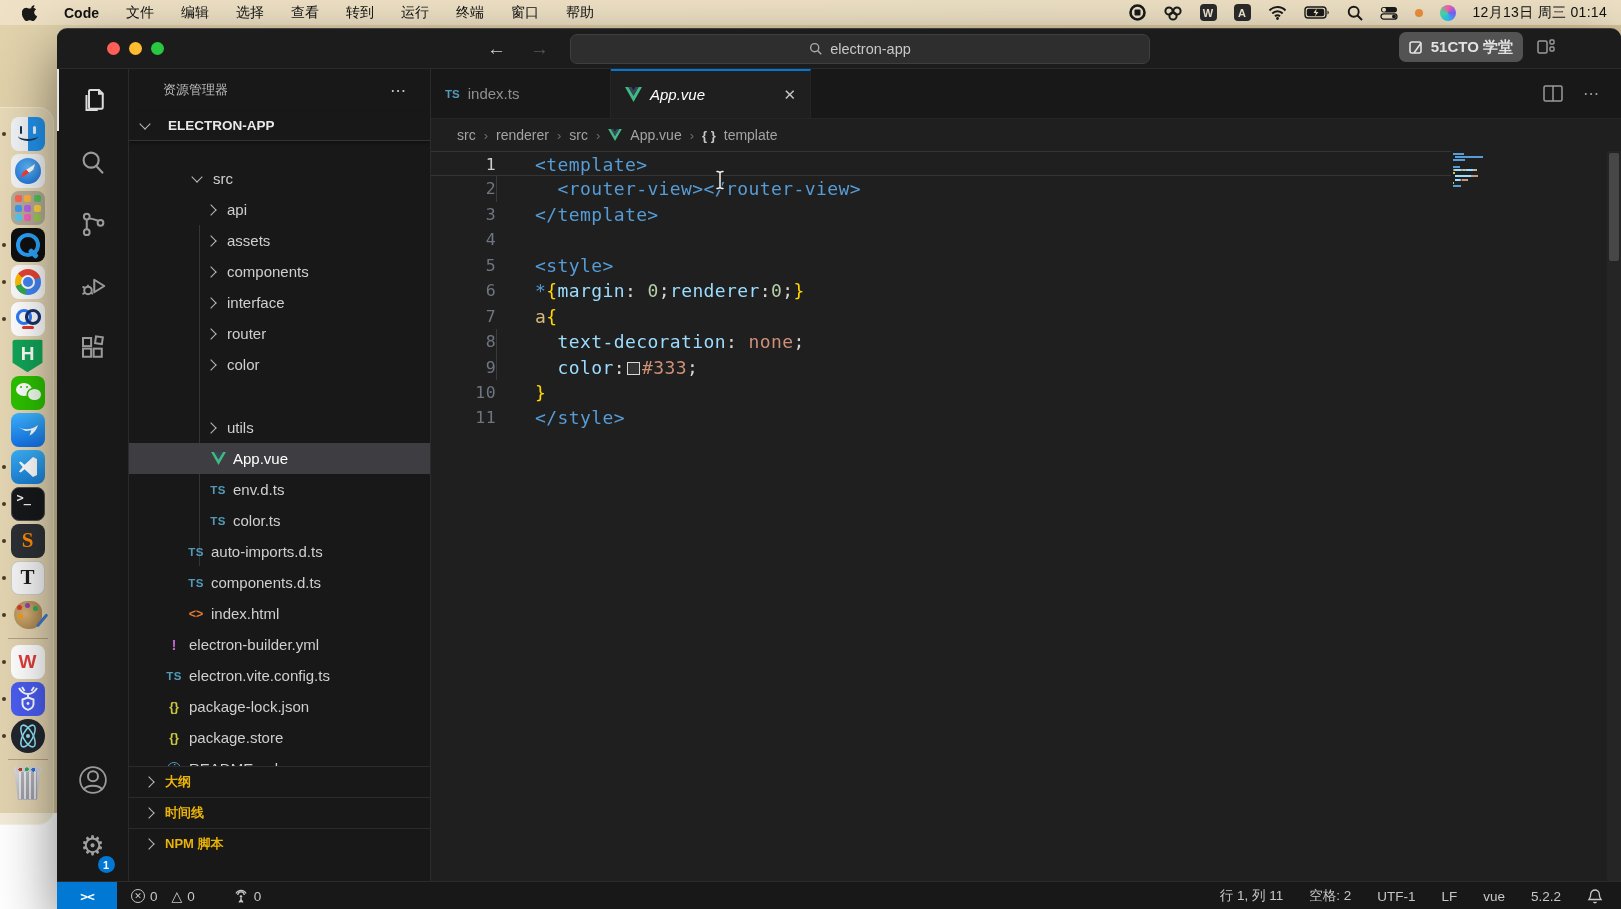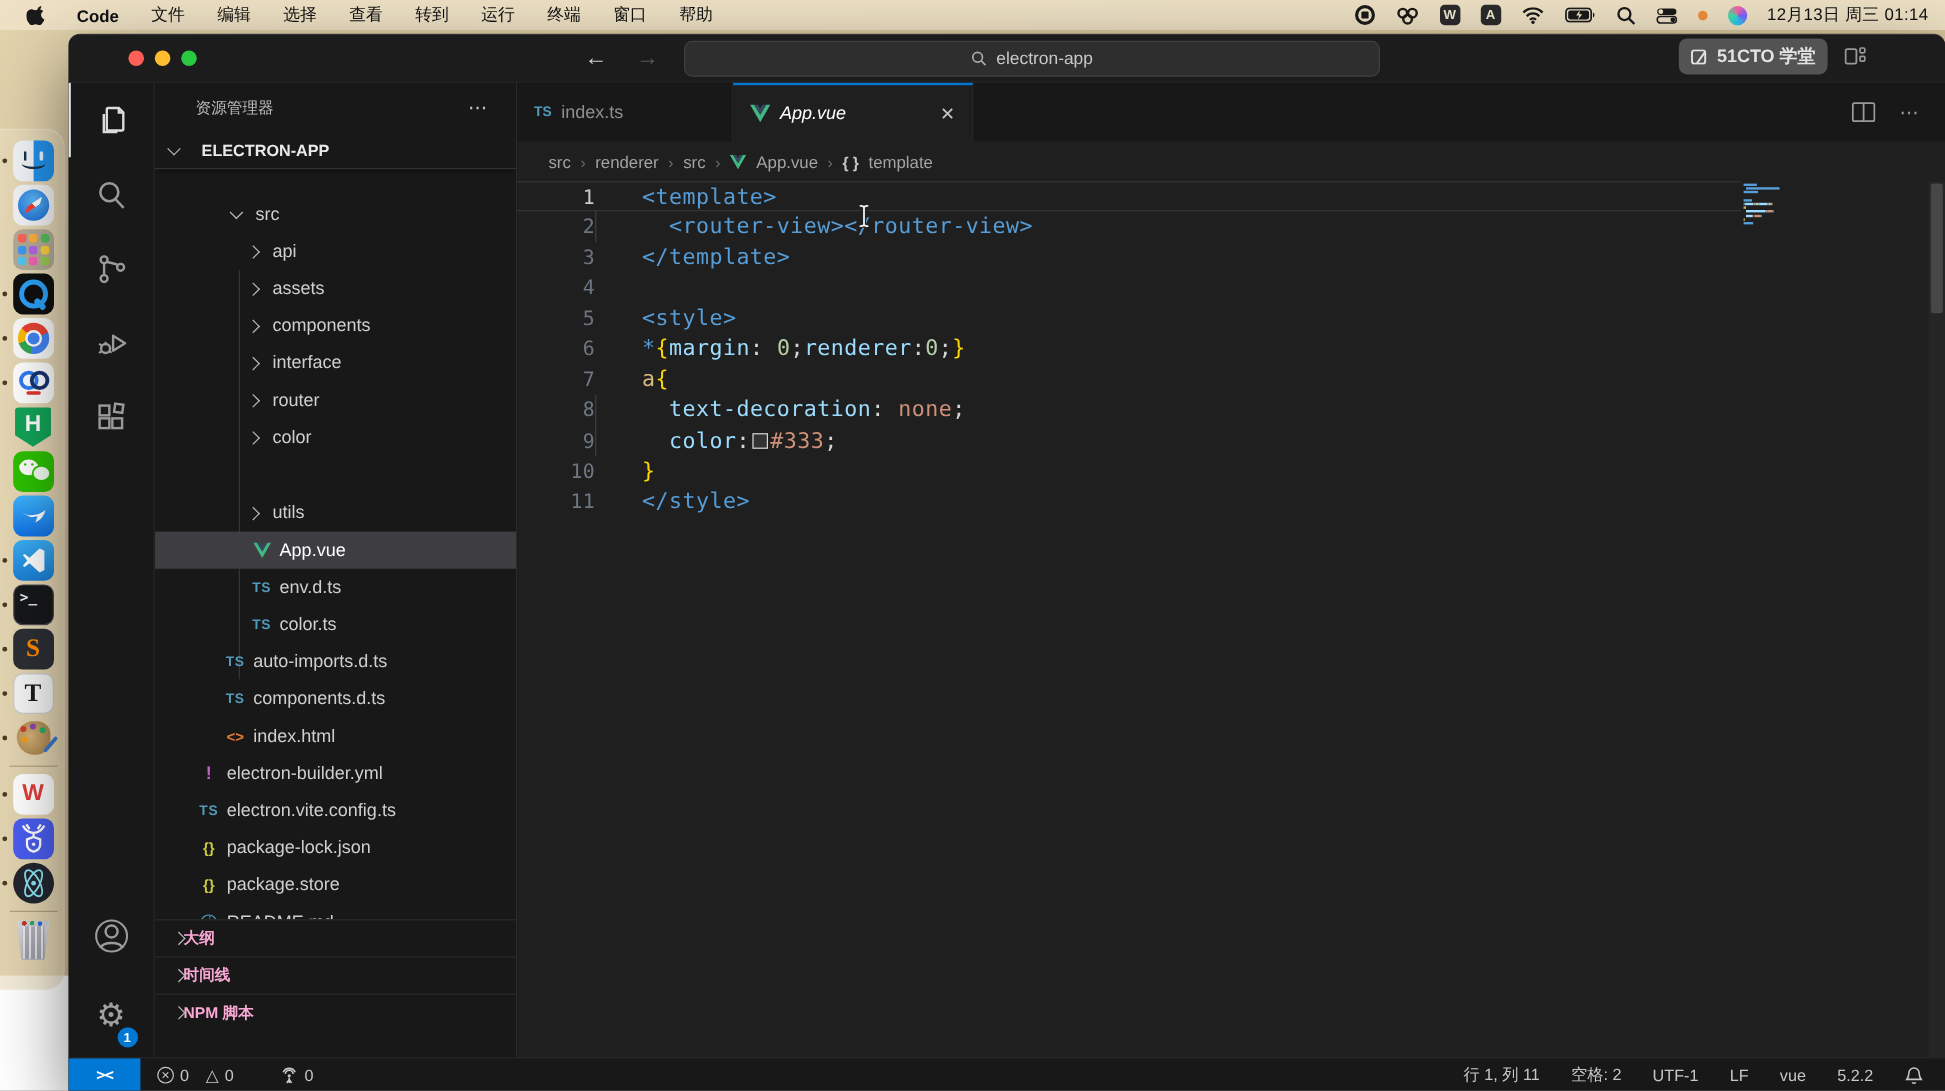--- a/index.html
+++ b/index.html
@@ -84,22 +84,22 @@
   .chev.open { transform:rotate(45deg); margin-right:12px; margin-top:-3px; }
   .ficon { width:22px; flex:0 0 auto; display:inline-flex; justify-content:center; align-items:center;
     margin-right:4px; font-weight:700; }
   .fi-ts{ color:#519aba; font-size:11.5px; letter-spacing:.5px;}
   .fi-html{ color:#e37933; font-size:12.5px;}
   .fi-yml{ color:#bc62c4; font-size:15px;}
   .fi-json{ color:#cbcb41; font-size:12.5px;}
   .fi-info{ width:14px; height:14px; border:1.4px solid #519aba; border-radius:50%;
     color:#519aba; font-size:10px; font-style:italic; display:flex; align-items:center; justify-content:center; }
   .sb-sections { position:absolute; left:0; bottom:22px; right:0; background:#181818; z-index:3; }
-  .sb-section { height:31px; display:flex; align-items:center; padding-left:16px; 
-    border-top:1px solid #2b2b2b; font-size:13px; font-weight:700; color:#f9a8d4; }
+  .sb-section { height:31px; display:flex; align-items:center; padding-left:16px; gap:12px;
+    border-top:1px solid #2b2b2b; font-size:13px; font-weight:700; color:#eab308; }
 
   
   .editor { flex:1; display:flex; flex-direction:column; position:relative; background:#1f1f1f; }
   .tabbar { height:50px; background:#181818; display:flex; border-bottom:1px solid #252525; }
   .tab { display:flex; align-items:center; gap:8px; padding:0 14px; font-size:15px;
     border-right:1px solid #252525; position:relative; }
   .tab.inactive { width:180px; color:#8f8f8f; background:#181818; }
   .tab.active { width:200px; color:#fff; background:#1f1f1f; border-top:2px solid #0078d4; }
   .tab.active .tab-label { font-style:italic; }
   .tab-close { margin-left:auto; color:#c5c5c5; font-size:15px; }

